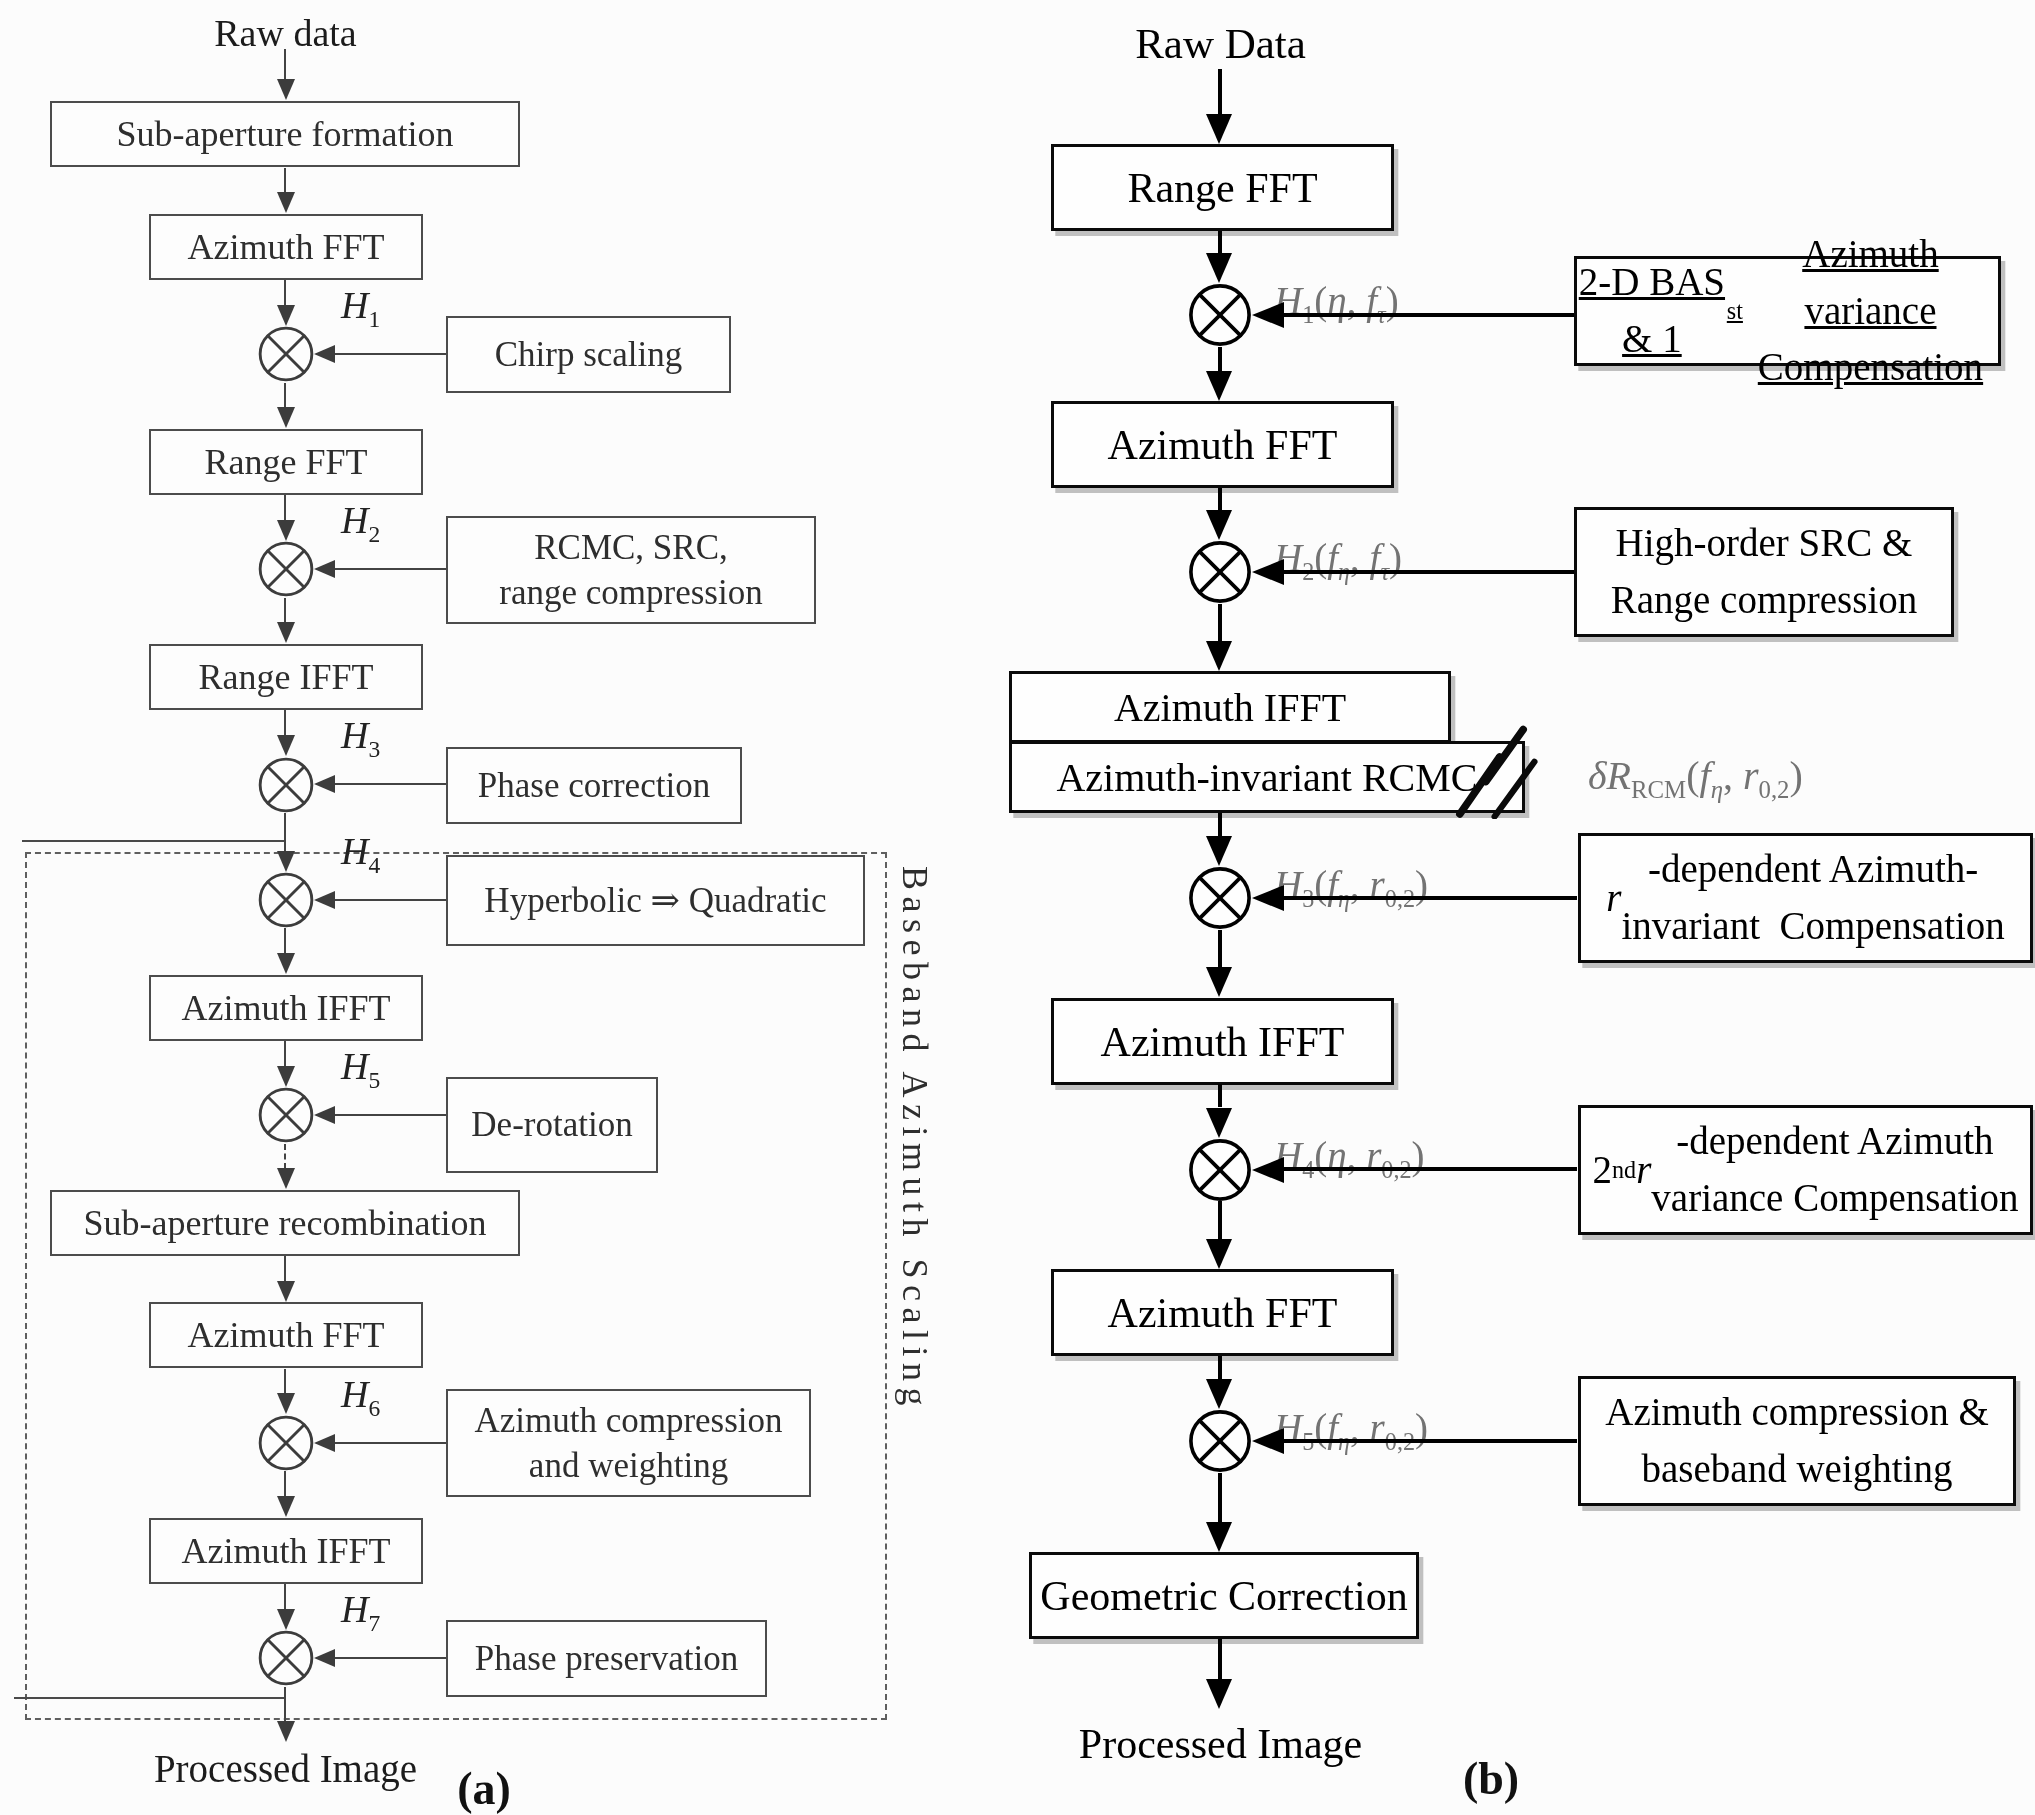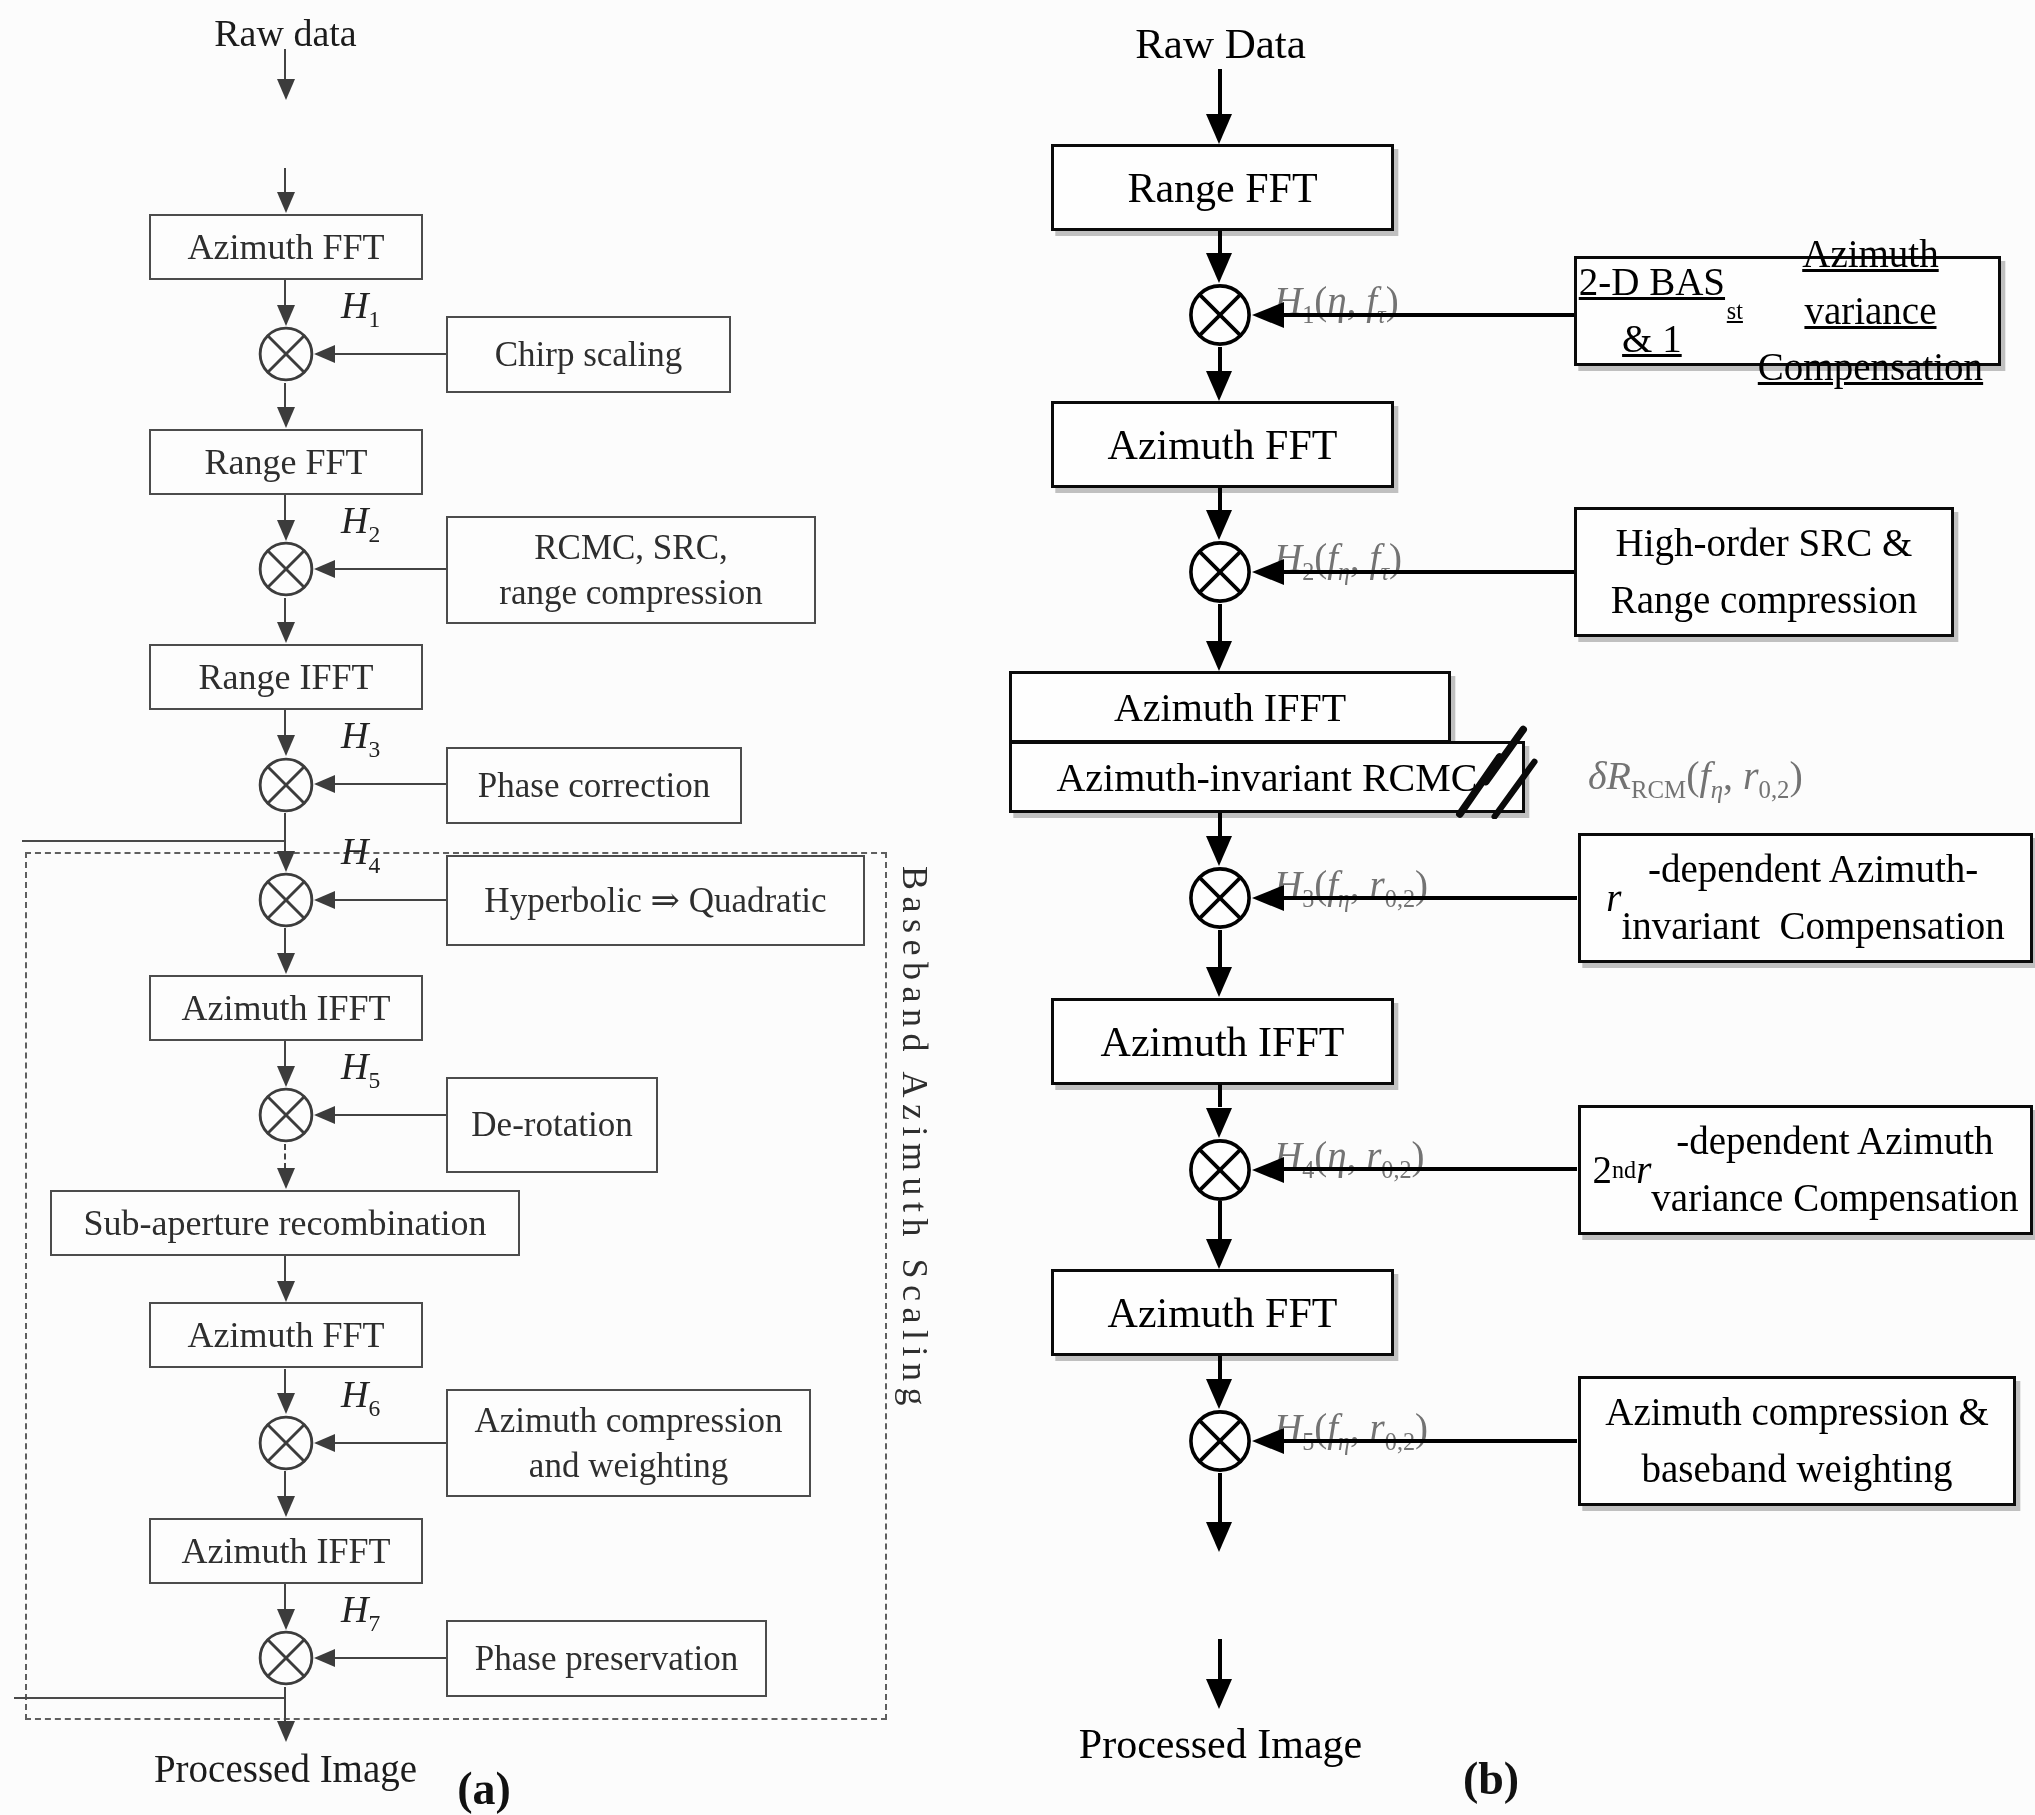--- a/index.html
+++ b/index.html
@@ -47,20 +47,21 @@
 </head>
 <body>
 
 <div id="stage">
 
   <div class="abs lbl" style="left:105px;top:11.6px;width:361px;font-size:38px;">Raw data</div>
 
   <div class="abs vla" style="top:49px;height:32px;"></div>
   <div class="abs ah-a-down" style="top:79px;"></div>
 
+  <div class="abs box box-a" style="left:50px;top:101px;width:470px;height:66px;font-size:36px;">Sub-aperture formation</div>
 
   <div class="abs vla" style="top:168px;height:26px;"></div>
   <div class="abs ah-a-down" style="top:192px;"></div>
 
   <div class="abs box box-a" style="left:149px;top:214px;width:274px;height:66px;">Azimuth FFT</div>
 
   <div class="abs vla" style="top:280px;height:26px;"></div>
   <div class="abs ah-a-down" style="top:305px;"></div>
 
   <svg class="abs mult" style="left:258px;top:326px;" width="56" height="56" viewBox="0 0 78 78">
@@ -287,20 +288,21 @@
       <line x1="72" y1="16" x2="16" y2="72" stroke="#000" stroke-width="5"></line>
     </svg>
   <div class="abs hsym-b" style="left:1274px;top:1365px;"><i>H</i><sub>5</sub>(<i>f</i><sub><i>η</i></sub>, <i>r</i><sub>0,2</sub>)</div>
   <div class="abs hlb" style="left:1279px;top:1439px;width:298px;"></div>
   <div class="abs ah-b-left" style="left:1252px;top:1428px;"></div>
   <div class="abs box box-b-side" style="left:1578px;top:1376px;width:438px;height:130px;">Azimuth compression &amp;<br>baseband weighting</div>
 
   <div class="abs vlb" style="top:1473px;height:49px;"></div>
   <div class="abs ah-b-down" style="top:1522px;"></div>
 
+  <div class="abs box box-b" style="left:1029px;top:1552px;width:390px;height:87px;">Geometric Correction</div>
 
   <div class="abs vlb" style="top:1639px;height:42px;"></div>
   <div class="abs ah-b-down" style="top:1679px;"></div>
 
   <div class="abs lbl" style="left:1040px;top:1720px;width:361px;font-size:42px;color:#000;">Processed Image</div>
   <div class="abs lbl cap" style="left:1433px;top:1753px;width:116px;">(b)</div>
 
 </div>
 
 

